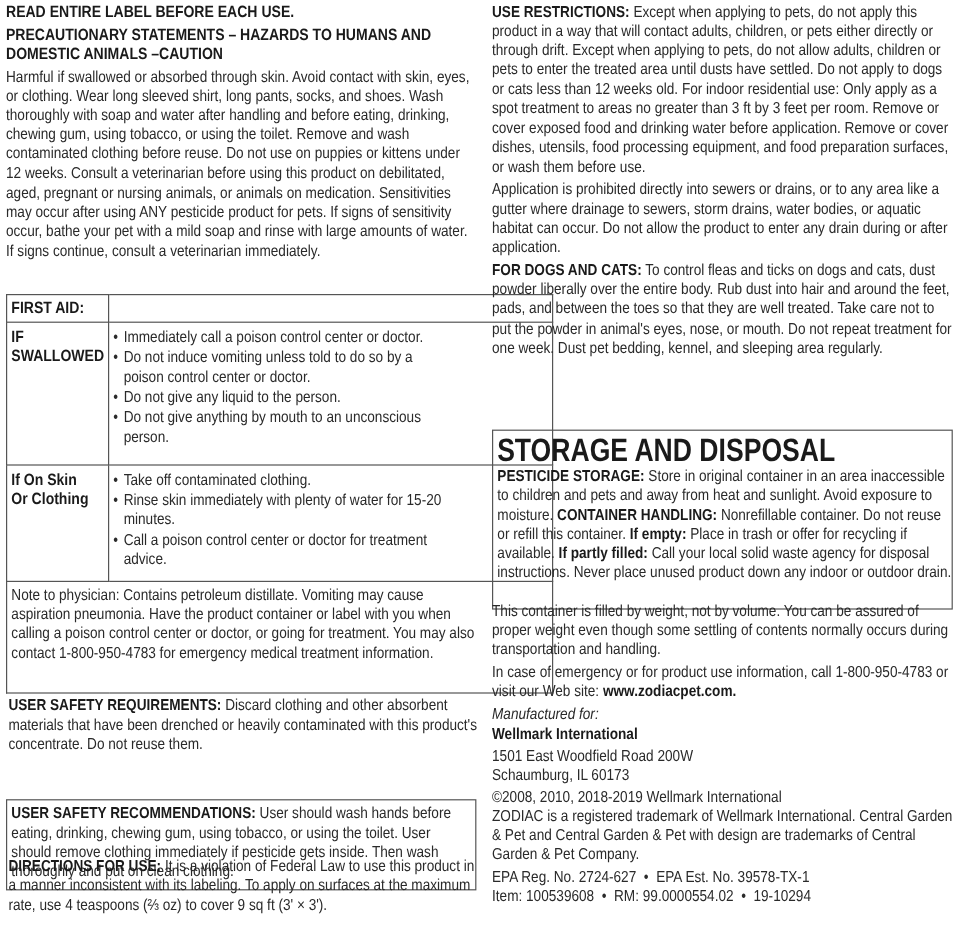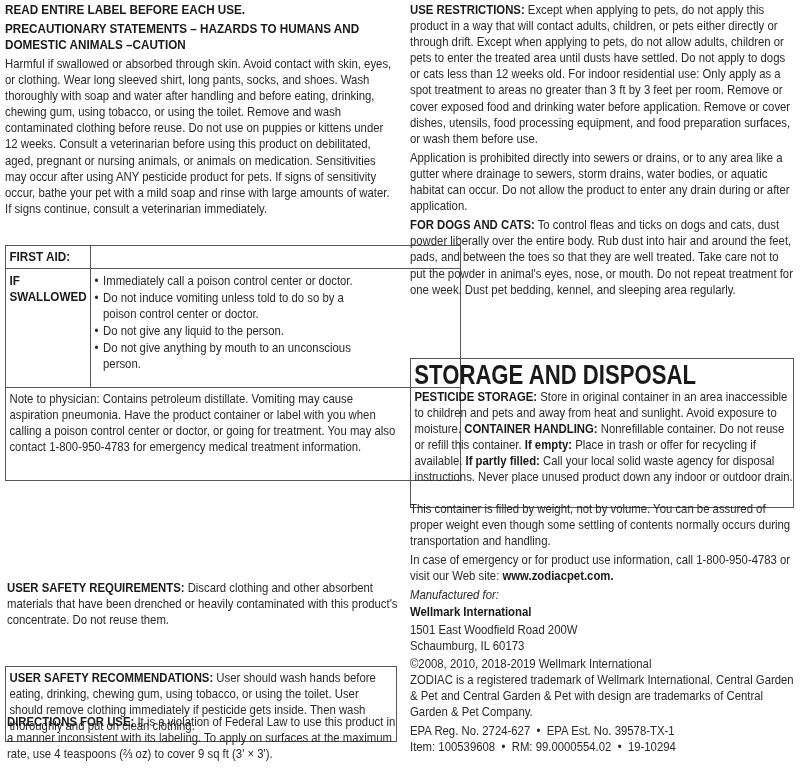--- a/index.html
+++ b/index.html
@@ -56,20 +56,32 @@
         <td>
           <ul class="txt" style="padding:4px 0 0 4px; width:330px;">
             <li>Immediately call a poison control center or doctor.</li>
             <li>Do not induce vomiting unless told to do so by a poison control center or doctor.</li>
             <li>Do not give any liquid to the person.</li>
             <li>Do not give anything by mouth to an unconscious person.</li>
           </ul>
         </td>
       </tr>
       <tr>
+        <td style="height:96px;">
+          <div class="txt h" style="padding:4px 0 0 4px; width:80px;">If On Skin Or Clothing</div>
+        </td>
+        <td>
+          <ul class="txt" style="padding:4px 0 0 4px; width:330px;">
+            <li>Take off contaminated clothing.</li>
+            <li>Rinse skin immediately with plenty of water for 15-20 minutes.</li>
+            <li>Call a poison control center or doctor for treatment advice.</li>
+          </ul>
+        </td>
+      </tr>
+      <tr>
         <td colspan="2" style="height:92px;">
           <div class="txt" style="padding:3px 0 0 4px; width:450px;">Note to physician: Contains petroleum distillate. Vomiting may cause aspiration pneumonia. Have the product container or label with you when calling a poison control center or doctor, or going for treatment. You may also contact 1-800-950-4783 for emergency medical treatment information.</div>
         </td>
       </tr>
     </tbody>
       </table>
 
     <div class="txt" style="position:absolute; top:580px; left:2px;">
       <span class="b">USER SAFETY REQUIREMENTS:</span><span> Discard clothing and other absorbent materials that have been drenched or heavily contaminated with this product's concentrate. Do not reuse them.</span>
     </div>

